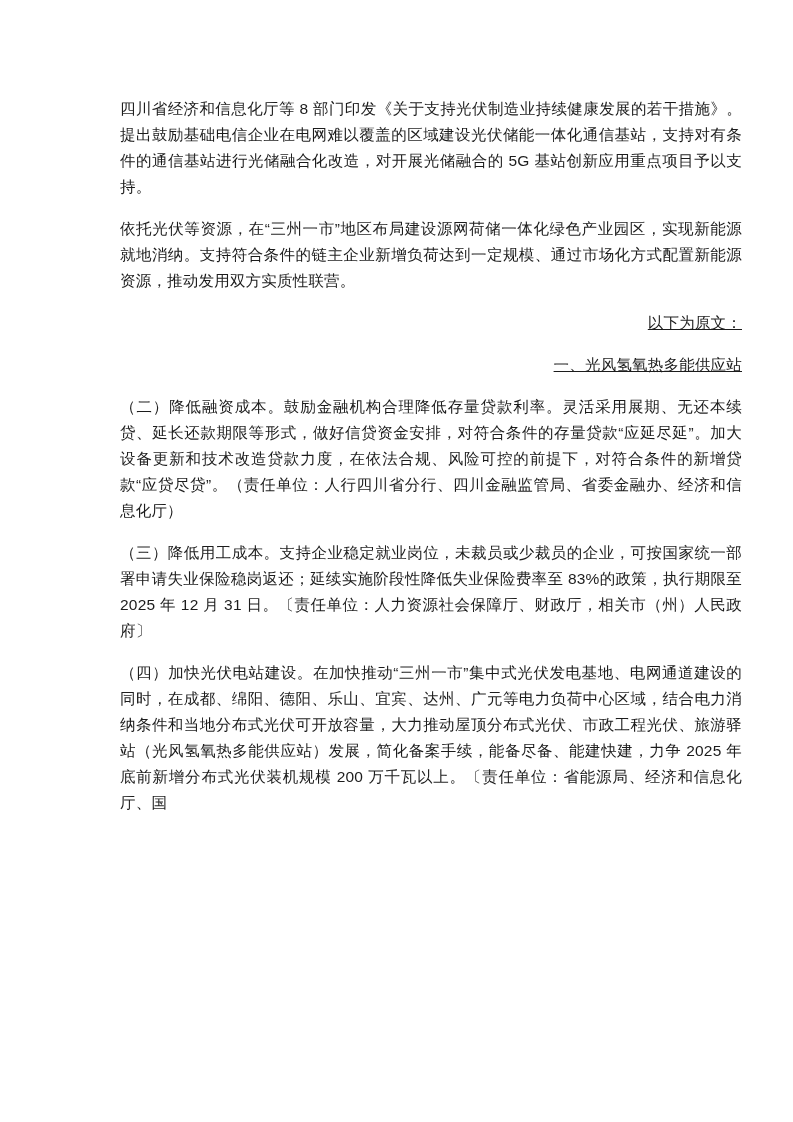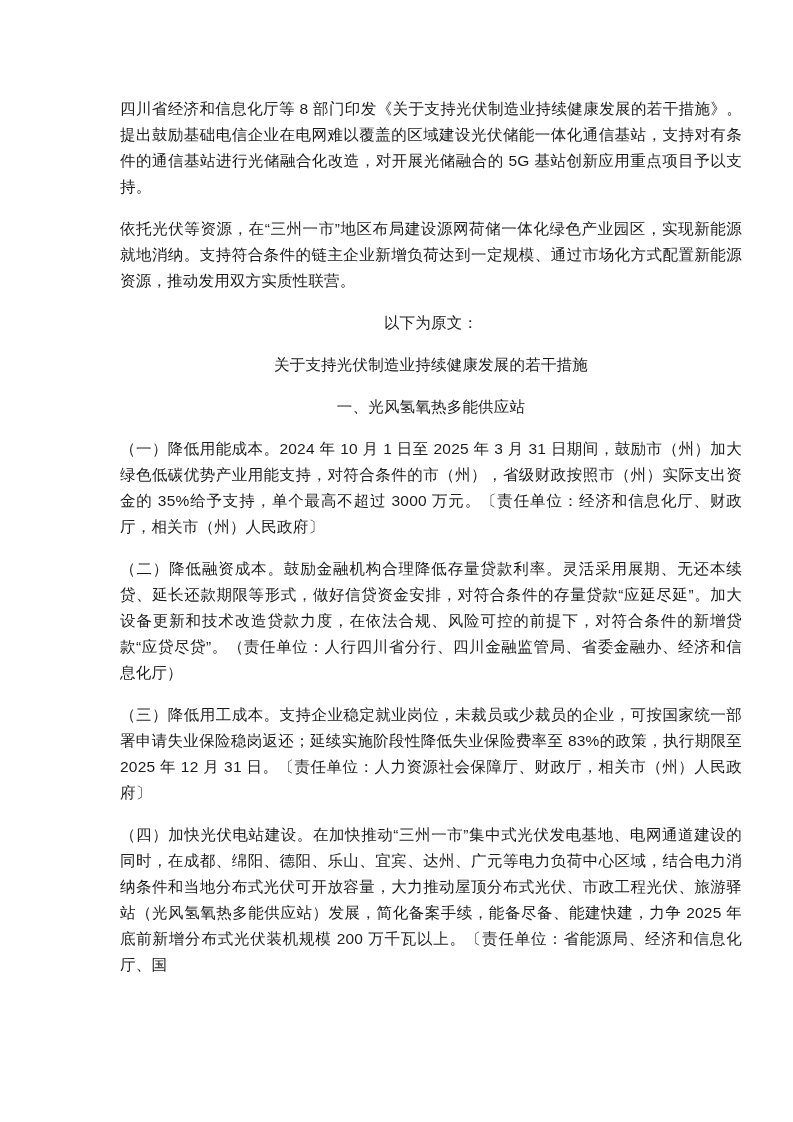--- a/index.html
+++ b/index.html
@@ -24,31 +24,30 @@
     margin: 0 0 16px 0;
     font-size: 15.5px;
     line-height: 26px;
     color: #1c1c1c;
     text-align: justify;
     text-justify: inter-ideograph;
     letter-spacing: 0.2px;
     word-break: break-all;
   }
   .doc-body p.heading {
-    text-align: center;
+    text-align: right;
+    text-decoration: underline;
   }
 </style>
 </head>
 <body>
 
 <div class="page">
   <div class="doc-body">
     <p>四川省经济和信息化厅等 8 部门印发《关于支持光伏制造业持续健康发展的若干措施》。提出鼓励基础电信企业在电网难以覆盖的区域建设光伏储能一体化通信基站，支持对有条件的通信基站进行光储融合化改造，对开展光储融合的 5G 基站创新应用重点项目予以支持。</p>
     <p>依托光伏等资源，在“三州一市”地区布局建设源网荷储一体化绿色产业园区，实现新能源就地消纳。支持符合条件的链主企业新增负荷达到一定规模、通过市场化方式配置新能源资源，推动发用双方实质性联营。</p>
     <p class="heading">以下为原文：</p>
-    <p class="heading">关于支持光伏制造业持续健康发展的若干措施</p>
     <p class="heading">一、光风氢氧热多能供应站</p>
-    <p>（一）降低用能成本。2024 年 10 月 1 日至 2025 年 3 月 31 日期间，鼓励市（州）加大绿色低碳优势产业用能支持，对符合条件的市（州），省级财政按照市（州）实际支出资金的 35%给予支持，单个最高不超过 3000 万元。〔责任单位：经济和信息化厅、财政厅，相关市（州）人民政府〕</p>
     <p>（二）降低融资成本。鼓励金融机构合理降低存量贷款利率。灵活采用展期、无还本续贷、延长还款期限等形式，做好信贷资金安排，对符合条件的存量贷款“应延尽延”。加大设备更新和技术改造贷款力度，在依法合规、风险可控的前提下，对符合条件的新增贷款“应贷尽贷”。（责任单位：人行四川省分行、四川金融监管局、省委金融办、经济和信息化厅）</p>
     <p>（三）降低用工成本。支持企业稳定就业岗位，未裁员或少裁员的企业，可按国家统一部署申请失业保险稳岗返还；延续实施阶段性降低失业保险费率至 83%的政策，执行期限至 2025 年 12 月 31 日。〔责任单位：人力资源社会保障厅、财政厅，相关市（州）人民政府〕</p>
     <p>（四）加快光伏电站建设。在加快推动“三州一市”集中式光伏发电基地、电网通道建设的同时，在成都、绵阳、德阳、乐山、宜宾、达州、广元等电力负荷中心区域，结合电力消纳条件和当地分布式光伏可开放容量，大力推动屋顶分布式光伏、市政工程光伏、旅游驿站（光风氢氧热多能供应站）发展，简化备案手续，能备尽备、能建快建，力争 2025 年底前新增分布式光伏装机规模 200 万千瓦以上。〔责任单位：省能源局、经济和信息化厅、国</p>
   </div>
 </div>
 
 </body></html>

